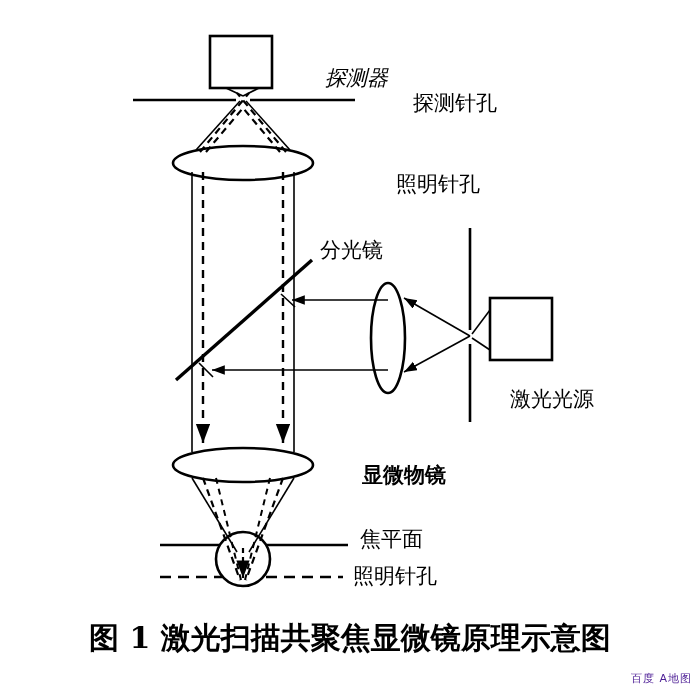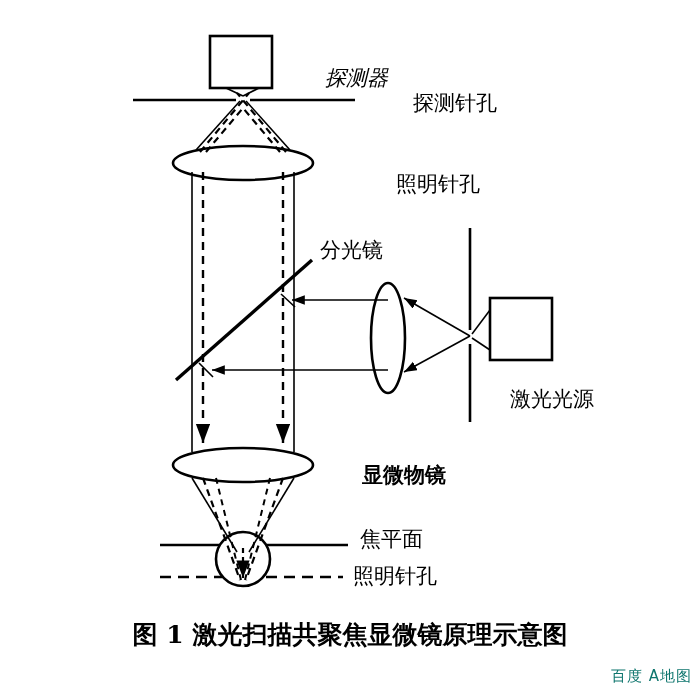--- a/index.html
+++ b/index.html
@@ -37,31 +37,31 @@
     line-height: 1;
   }
   .caption {
     position: absolute;
     left: 0;
     top: 618px;
     width: 700px;
     text-align: center;
     font-family: "DejaVu Serif", "Liberation Serif", serif;
     font-weight: bold;
-    font-size: 25px;
+    font-size: 30px;
     color: #000000;
     white-space: nowrap;
   }
   .watermark {
     position: absolute;
     right: 8px;
     bottom: 4px;
     font-family: "DejaVu Sans", "Liberation Sans", sans-serif;
-    font-size: 15px;
-    color: #0f766e;
+    font-size: 11px;
+    color: #4c1d95;
     letter-spacing: 1px;
     white-space: nowrap;
   }
 </style>
 </head>
 <body>
 
 <div id="diagram-root">
 
   <svg class="figure" viewBox="0 0 700 690">

